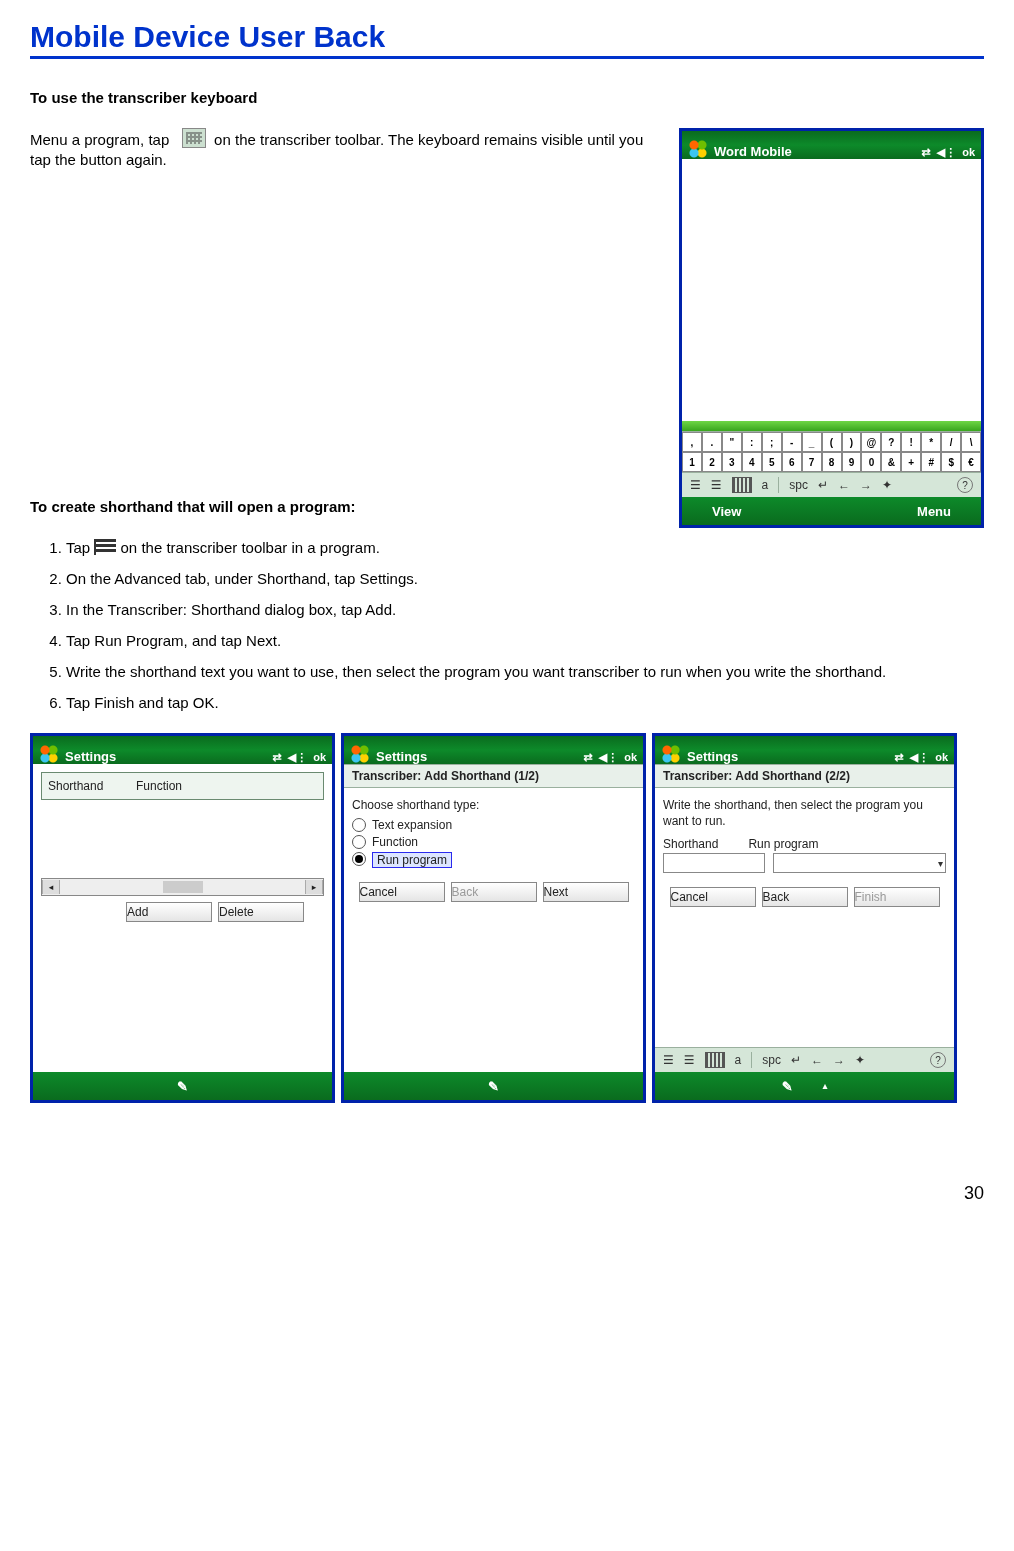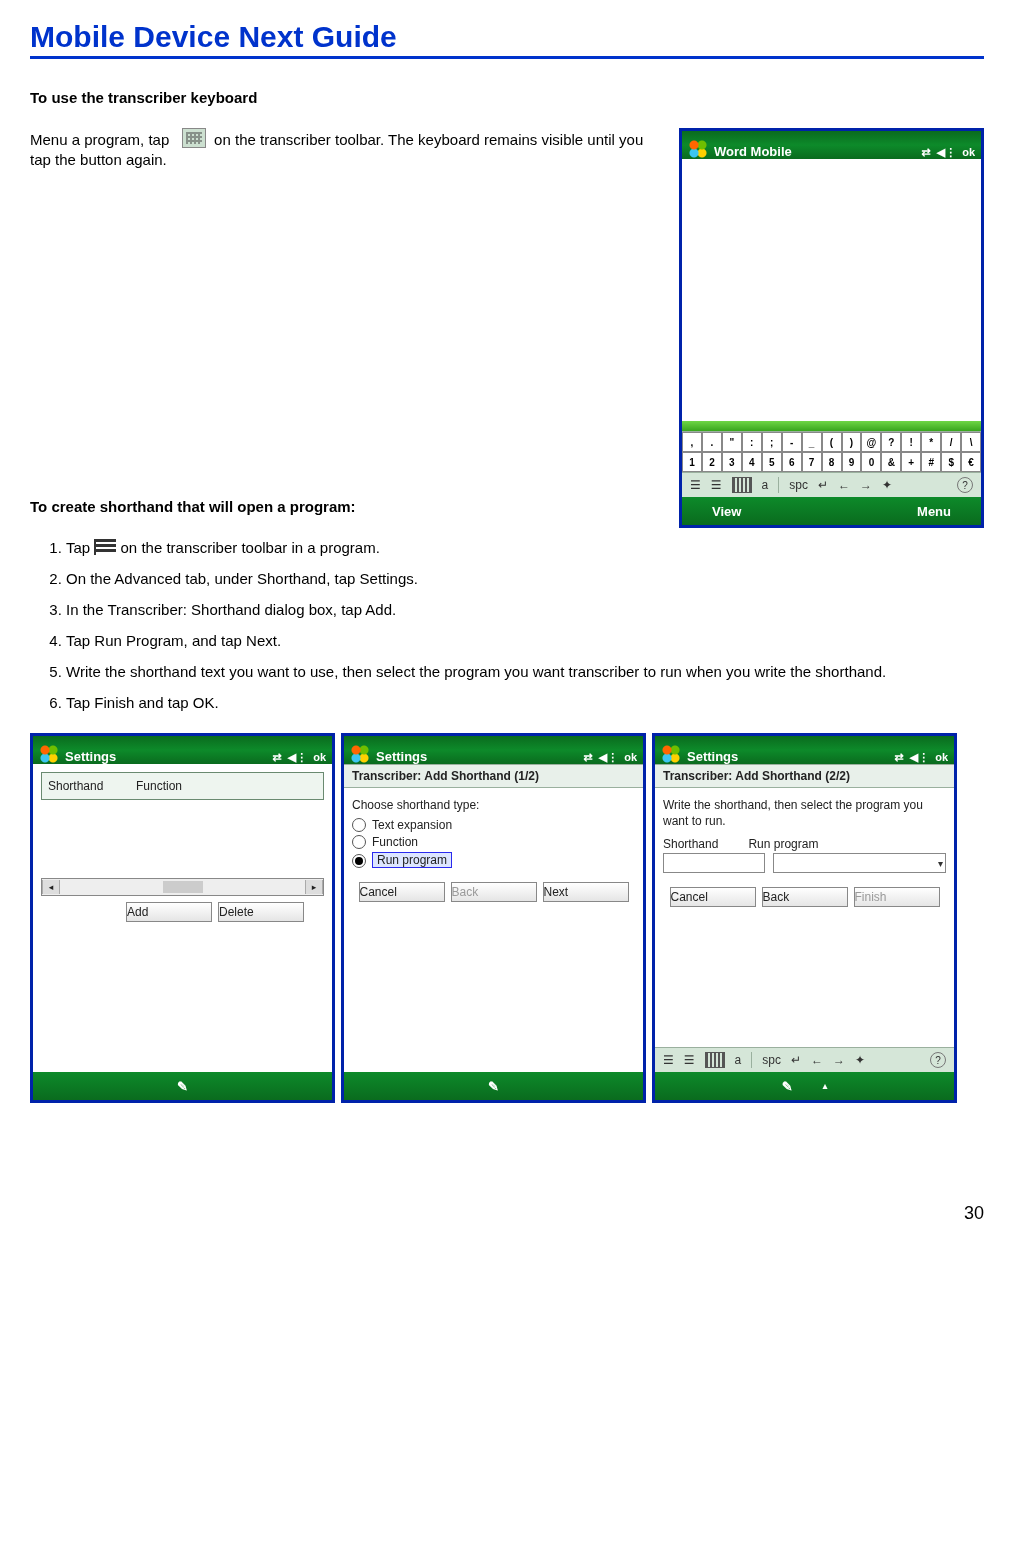--- a/index.html
+++ b/index.html
@@ -22,45 +22,45 @@
 .tb-title{flex:1}
 .tb-icons{display:flex;gap:6px;font-size:11px}
 .band{height:22px;background:#e8f0ea;border-top:1px solid #9ab09e;border-bottom:1px solid #9ab09e;display:flex;align-items:center;padding:0 8px;font-size:12px;font-weight:bold;color:#222}
 .content{flex:1;background:#fff;padding:6px 8px;font-size:12px;color:#222;position:relative}
 .panel-box{border:1px solid #6a8a70;background:#eef5ef;padding:4px 6px;margin:2px 0 8px 0}
 .row{display:flex;gap:18px;margin:2px 0}
 .lbl{min-width:70px}
 .btnrow{display:flex;gap:6px;justify-content:center;margin:6px 0}
 .wbtn{border:1px solid #888;background:linear-gradient(#fff,#e5e5e5);font-size:12px;padding:2px 0;width:84px;text-align:left;color:#222}
 .wbtn.dis{color:#9a9a9a}
-.radio{display:flex;align-items:flex-end;gap:6px;margin:3px 0}
+.radio{display:flex;align-items:flex-start;gap:6px;margin:3px 0}
 .r-circ{width:12px;height:12px;border:1px solid #555;border-radius:50%;display:inline-block;position:relative}
 .r-circ.sel::after{content:"";position:absolute;inset:2px;background:#000;border-radius:50%}
 .sel-hi{border:1px solid #2a2aee;background:#dde6ff;padding:0 4px}
 .field{border:1px solid #888;height:18px;background:#fff}
 .drop{border:1px solid #888;height:18px;background:#fff;display:flex;align-items:center;justify-content:flex-end;padding-right:2px}
 .drop::after{content:"▾";font-size:10px;color:#333}
 .scrollbar{height:16px;border:1px solid #888;background:#eee;display:flex;align-items:center}
 .sc-btn{width:16px;height:14px;background:#ddd;border-right:1px solid #aaa;border-left:1px solid #aaa;display:flex;align-items:center;justify-content:center;font-size:9px}
 .sc-thumb{width:40px;height:12px;background:#ccc;margin:0 auto}
 .menubar{height:28px;background:linear-gradient(#0d8a2a,#0a6b1e);display:flex;align-items:center;justify-content:space-between;color:#fff;font-size:13px;font-weight:bold;padding:0 30px}
 .menubar.center{justify-content:center;gap:30px}
 .toolbar{height:24px;background:#d5e6d8;border-top:1px solid #9ab09e;display:flex;align-items:center;gap:10px;padding:0 8px;font-size:12px;color:#333}
 .toolbar .sep{width:1px;height:16px;background:#9ab09e}
 .kb-rows{background:#d5e6d8;border-top:1px solid #9ab09e}
 .kb-r{display:flex;height:20px}
 .kb-k{flex:1;border:1px solid #888;background:#fff;font-size:10px;display:flex;align-items:center;justify-content:center;font-weight:bold}
 .greenstrip{height:10px;background:linear-gradient(#6fd646,#39a51e)}
-.pagenum{text-align:right;font-size:18px;margin-top:100px}
+.pagenum{text-align:right;font-size:18px;margin-top:80px}
 .kb-ico{width:18px;height:14px;border:1px solid #555;display:inline-block;background:repeating-linear-gradient(90deg,#555 0 2px,transparent 2px 4px)}
 </style>
 </head>
 <body>
 
-<div class="title">Mobile Device Next Guide</div>
+<div class="title">Mobile Device User Back</div>
 <hr class="hr">
 
 <div class="sec-h">To use the transcriber keyboard</div>
 
 <div class="device tall float-r">
   <div class="titlebar">
     <span class="win-flag"></span>
     <span class="tb-title">Word Mobile</span>
     <span class="tb-icons">
       <span>⇄</span>

